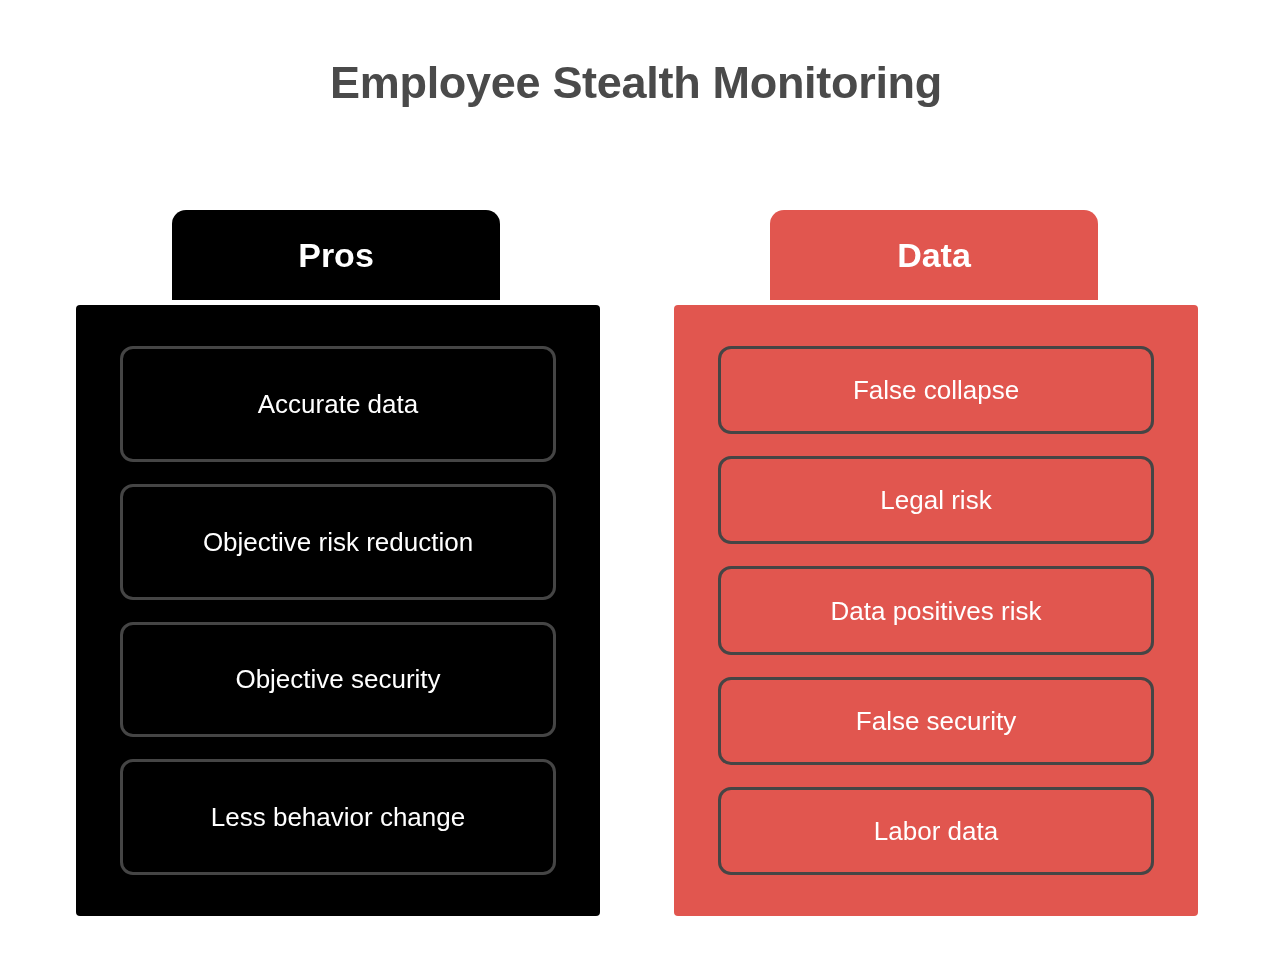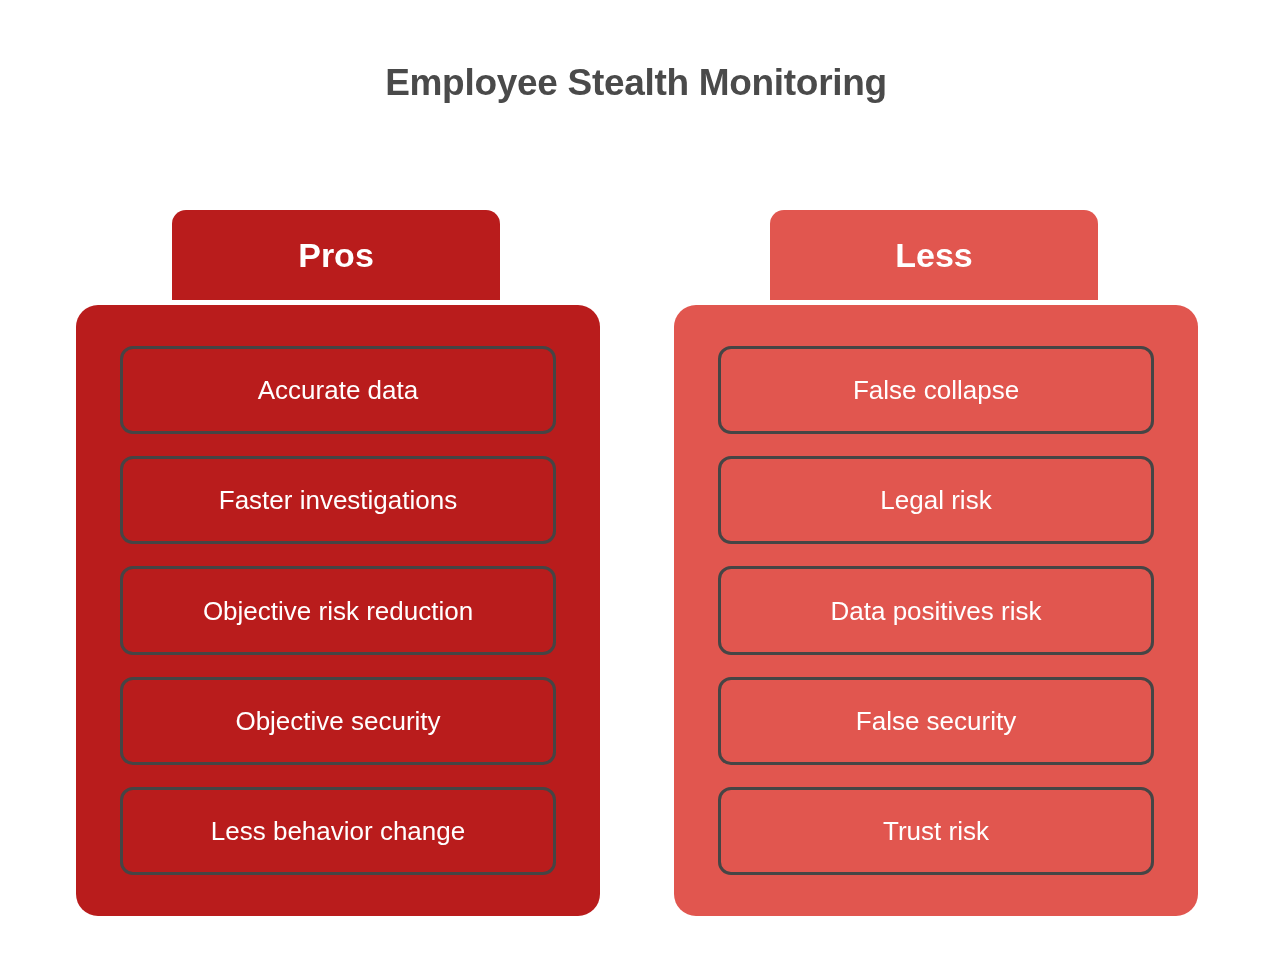--- a/index.html
+++ b/index.html
@@ -15,21 +15,21 @@
     overflow: hidden;
     position: relative;
   }
 
   .page-title {
     position: absolute;
     top: 52px;
     left: 0;
     width: 1272px;
     text-align: center;
-    font-size: 37px;
+    font-size: 45px;
     font-weight: bold;
     color: #4a4a4a;
     letter-spacing: -0.3px;
     line-height: 62px;
     white-space: nowrap;
   }
 
   .columns {
     position: absolute;
     top: 210px;
@@ -68,21 +68,21 @@
     white-space: nowrap;
   }
 
   
   .col-panel {
     position: absolute;
     top: 95px;
     left: 0;
     width: 524px;
     height: 611px;
-    border-radius: 22px;
+    border-radius: 4px;
     box-sizing: border-box;
     padding: 41px 44px 41px 44px;
     display: flex;
     flex-direction: column;
     gap: 22px;
   }
 
   .item-box {
     flex: 1 1 0;
     min-height: 0;
@@ -97,70 +97,67 @@
   .item-label {
     font-size: 26px;
     color: #ffffff;
     line-height: 30px;
     text-align: center;
     white-space: nowrap;
   }
 
   
   .theme-pros .col-tab,
-  .theme-pros .col-panel { background: #b91c1c; }
+  .theme-pros .col-panel { background: #000000; }
   .theme-cons .col-tab,
   .theme-cons .col-panel { background: #e1564f; }
 </style>
 </head>
 <body>
 
 <div class="page-title">Employee Stealth Monitoring</div>
 
 <div class="columns">
 
   <div class="column pros theme-pros">
     <div class="col-tab">
       <span class="col-tab-label">Pros</span>
     </div>
     <div class="col-panel">
       <div class="item-box">
         <span class="item-label">Accurate data</span>
       </div>
       <div class="item-box">
-        <span class="item-label">Faster investigations</span>
-      </div>
-      <div class="item-box">
         <span class="item-label">Objective risk reduction</span>
       </div>
       <div class="item-box">
         <span class="item-label">Objective security</span>
       </div>
       <div class="item-box">
         <span class="item-label">Less behavior change</span>
       </div>
     </div>
   </div>
 
   <div class="column cons theme-cons">
     <div class="col-tab">
-      <span class="col-tab-label">Less</span>
+      <span class="col-tab-label">Data</span>
     </div>
     <div class="col-panel">
       <div class="item-box">
         <span class="item-label">False collapse</span>
       </div>
       <div class="item-box">
         <span class="item-label">Legal risk</span>
       </div>
       <div class="item-box">
         <span class="item-label">Data positives risk</span>
       </div>
       <div class="item-box">
         <span class="item-label">False security</span>
       </div>
       <div class="item-box">
-        <span class="item-label">Trust risk</span>
+        <span class="item-label">Labor data</span>
       </div>
     </div>
   </div>
 
 </div>
 
 </body></html>

